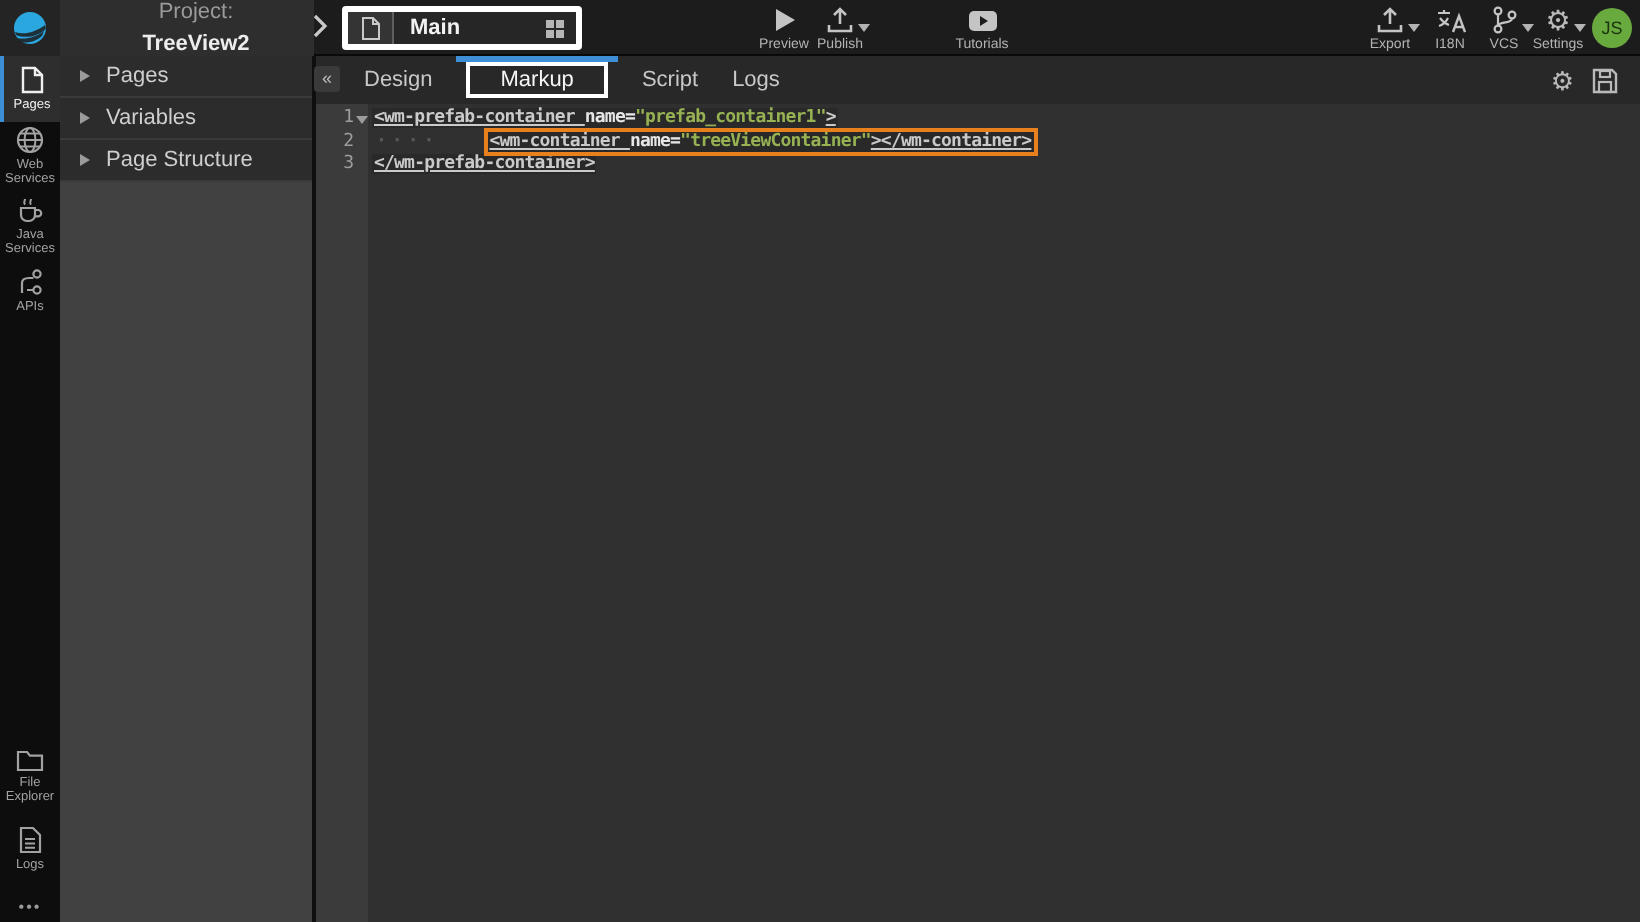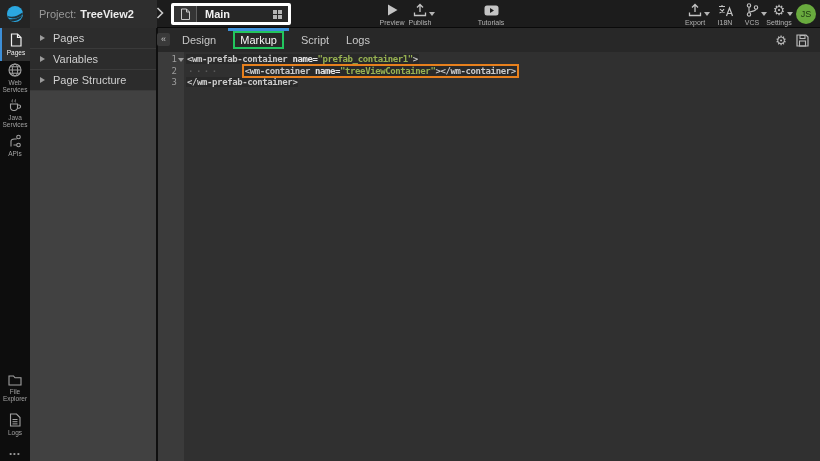--- a/index.html
+++ b/index.html
@@ -3,21 +3,21 @@
 <meta charset="utf-8">
 <style>
   * { margin:0; padding:0; box-sizing:border-box; }
   html,body { background:#303030; }
   body { font-family:"Liberation Sans", sans-serif; }
   .app { position:relative; width:820px; height:461px; overflow:hidden; background:#303030; }
 
   
   .topbar { position:absolute; left:0; top:0; width:820px; height:28px; background:#1c1c1c; border-bottom:1px solid #0a0a0a; z-index:5; }
   .logo-block { position:absolute; left:0; top:0; width:30px; height:28px; background:#242424; display:flex; align-items:center; justify-content:center; }
-  .project-area { position:absolute; left:30px; top:0; width:127px; height:28px; background:#2e2e2e; display:flex; align-items:center; padding-left:9px; gap:4px; }
+  .project-area { position:absolute; left:30px; top:0; width:127px; height:28px; background:#2e2e2e; display:flex; align-items:center; padding-left:9px; gap:4px;flex-direction:column; }
   .project-label { color:#9a9a9a; font-size:11px; }
   .project-name { color:#ededed; font-size:11px; font-weight:bold; }
   .tb-chevron { position:absolute; left:156px; top:7px; color:#c9c9c9; }
   .main-tab { position:absolute; left:171px; top:3px; width:120px; height:22px; border:3px solid #ffffff; border-radius:2px; background:#262626; display:flex; align-items:center; }
   .main-tab .file-cell { width:23px; height:100%; background:#343434; border-right:1px solid #5f5f5f; display:flex; align-items:center; justify-content:center; }
   .main-tab .tab-label { color:#f2f2f2; font-size:11px; font-weight:bold; padding-left:8px; }
   .grid-icon { margin-left:auto; margin-right:6px; display:grid; grid-template-columns:4px 4px; grid-gap:1px; }
   .grid-icon span { width:4px; height:4px; background:#b5b5b5; }
 
   .tb-action { position:absolute; top:3px; width:44px; display:flex; flex-direction:column; align-items:center; color:#b3b3b3; }
@@ -41,34 +41,34 @@
   .divider { position:absolute; left:156px; top:28px; width:2px; height:433px; background:#0f0f0f; }
   .collapse-btn { position:absolute; left:157px; top:33px; width:13px; height:13px; background:#3a3a3a; border-radius:2px; color:#c0c0c0; font-size:9px; line-height:12px; text-align:center; z-index:6; }
 
   
   .editor { position:absolute; left:158px; top:28px; width:662px; height:433px; background:#303030; }
   .tabbar { position:absolute; left:0; top:0; width:662px; height:24px; background:#282828; display:flex; align-items:center; }
   .tabs { display:flex; margin-left:20px; gap:9px; height:100%; }
   .tab { position:relative; height:100%; display:flex; align-items:center; color:#c8c8c8; font-size:11px; padding:0 4px; }
   .tab.active { color:#f5f5f5; }
   .tab.active::before { content:""; position:absolute; left:-1px; right:-1px; top:0; height:3px; background:#3d8fd8; }
-  .tab.active .tab-txt { border:2px solid #22c55e; padding:0px 5px; line-height:14px; }
+  .tab.active .tab-txt { border:2px solid #ffffff; padding:0px 15px; line-height:14px; }
   .tabbar-right { margin-left:auto; display:flex; align-items:center; gap:9px; margin-right:11px; }
   .gear-glyph { color:#b9b9b9; font-size:13px; line-height:13px; }
 
   .code-area { position:absolute; left:0; top:24px; width:662px; height:409px; background:#303030; display:flex; }
   .gutter { width:26px; background:#3b3b3b; padding-top:2px; }
   .gutter-row { position:relative; height:11.5px; line-height:11.5px; text-align:right; padding-right:7px; color:#9c9c9c; font-family:"DejaVu Sans Mono", monospace; font-size:9px; }
   .fold-caret { position:absolute; right:0px; top:4px; width:0; height:0; border-left:3px solid transparent; border-right:3px solid transparent; border-top:4px solid #9c9c9c; }
   .code-lines { flex:1; padding-top:2px; padding-left:2px; font-family:"DejaVu Sans Mono", monospace; font-size:9px; font-weight:bold; letter-spacing:-0.4px; white-space:pre; }
   .code-line { height:11.5px; line-height:11.5px; }
   .line-text { background:#292929; padding:0 1px; }
   .line-text.hl-box { outline:2px solid #e7801d;margin-left:22px; }
   .ws-dots { color:#5a5a5a; letter-spacing:2.5px; padding-left:2px; padding-right:2px; }
-  .tk-tag { color:#cacaca; }
+  .tk-tag { color:#cacaca;text-decoration:underline; }
   .tk-attr { color:#e6e6e6; }
   .tk-str { color:#97b252; }
 
   svg { display:block; }
 </style>
 </head>
 <body>
 
 <div class="app">
 

